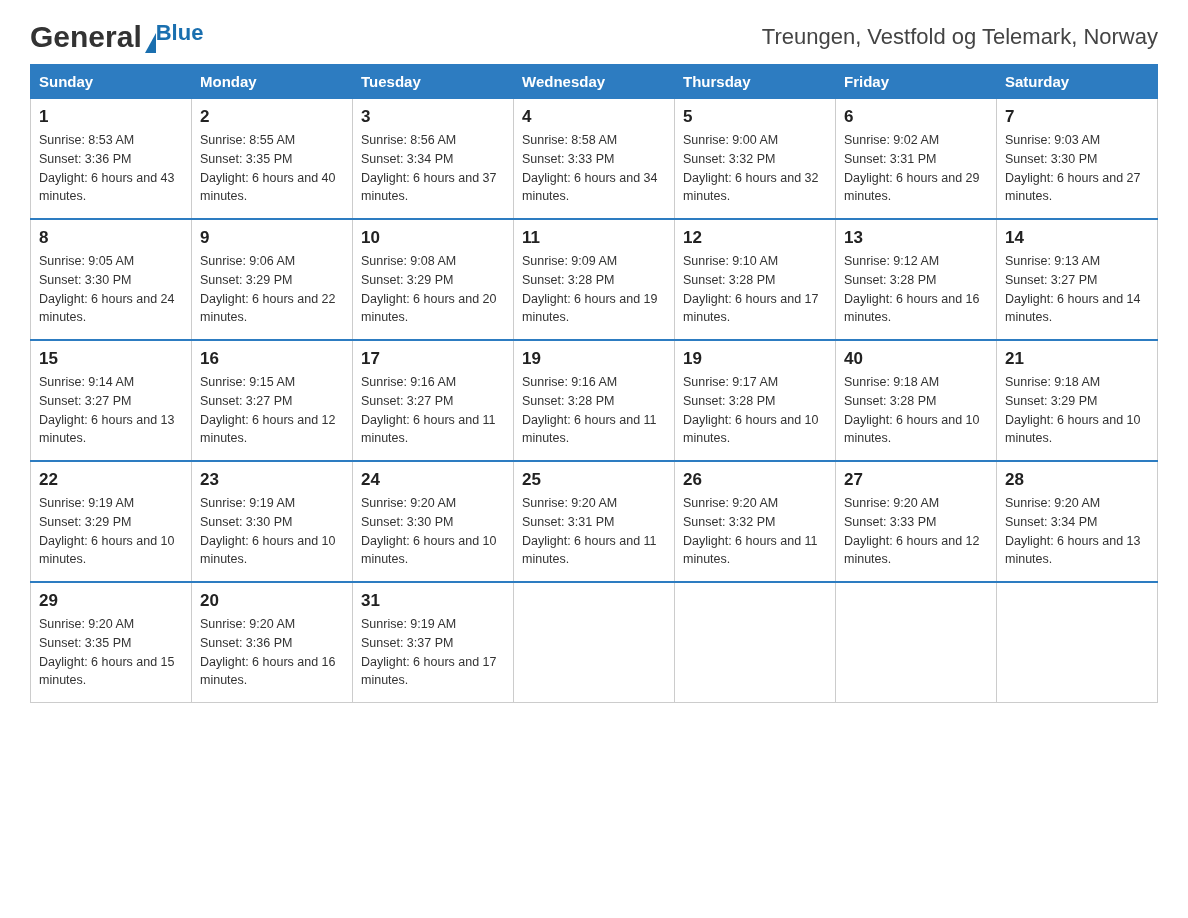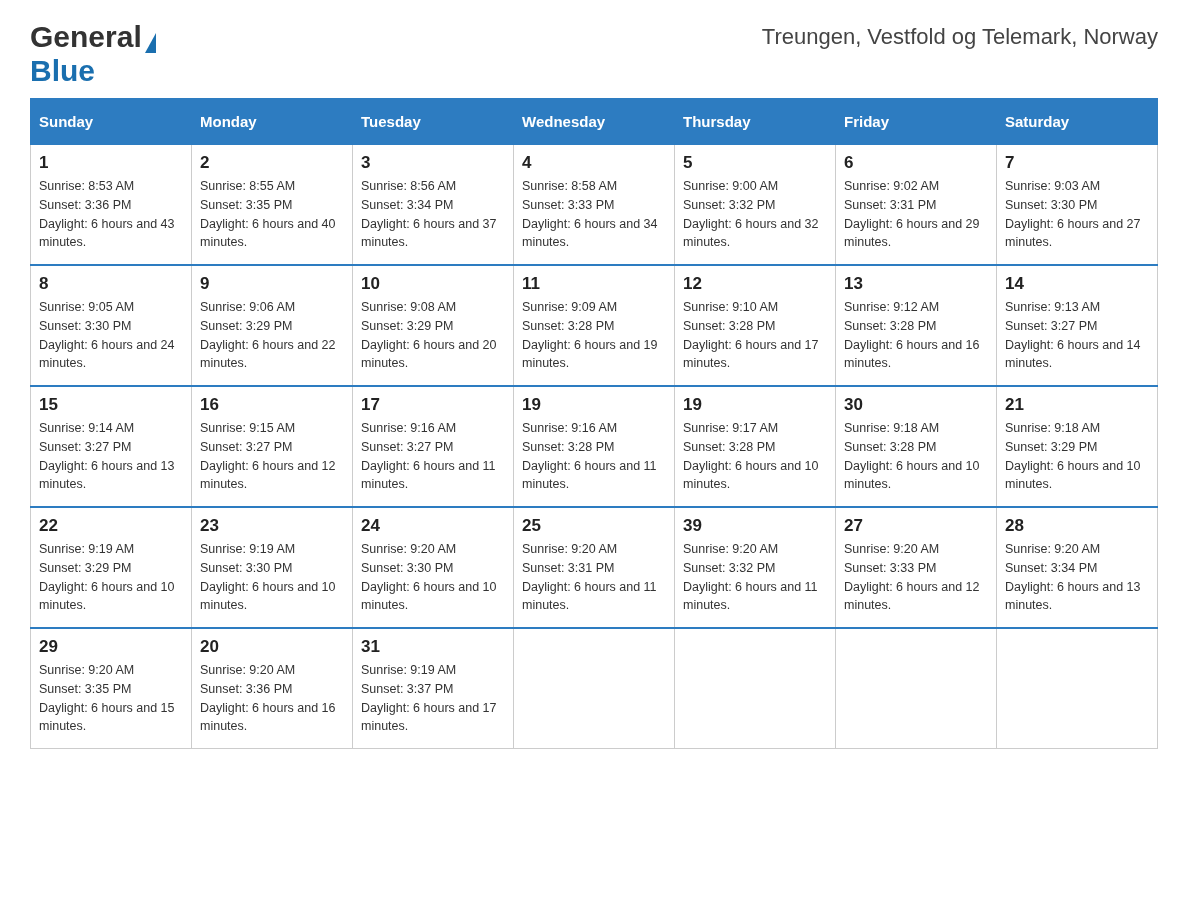--- a/index.html
+++ b/index.html
@@ -11,21 +11,21 @@
       min-height: 918px;
     }
     .header-row {
       display: flex;
       align-items: flex-start;
       justify-content: space-between;
       margin-bottom: 10px;
     }
     .logo {
       display: flex;
-      flex-direction: column;
+      flex-direction: row;
       align-items: flex-start;
       text-align: center;
     }
     .title-section {
       text-align: right;
     }
     .month-title {
       font-size: 52px;
       font-weight: bold;
       color: #222;
@@ -40,21 +40,21 @@
     .calendar-table {
       width: 100%;
       border-collapse: collapse;
       margin-top: 10px;
     }
     .calendar-table th {
       background-color: #2d7cc1;
       color: #fff;
       font-size: 15px;
       font-weight: bold;
-      padding: 14px 8px;
+      padding: 8px 8px;
       text-align: left;
       border: 1px solid #2d7cc1;
     }
     .calendar-table td {
       vertical-align: top;
       padding: 8px 8px 12px 8px;
       font-size: 13px;
       color: #333;
       border: 1px solid #ccc;
       width: 14.28%;
@@ -84,21 +84,21 @@
   </style>
 </head>
 <body>
 
 <div class="header-row">
   <div class="logo">
     <div>
       <span style="font-size:30px;font-weight:bold;color:#333;">General</span><span style="display:inline-block;width:0;height:0;border-left:11px solid transparent;border-bottom:20px solid #1a6faf;margin-left:3px;vertical-align:middle;"></span>
     </div>
     <div>
-      <span style="font-size:30px;font-weight:bold;color:#1a6faf;">Blue</span>
+      <span style="font-size:22px;font-weight:bold;color:#1a6faf;">Blue</span>
     </div>
   </div>
   <div class="title-section">
     <div class="location-title">Treungen, Vestfold og Telemark, Norway</div>
   </div>
 </div>
 
 <table class="calendar-table">
   <thead>
     <tr>
@@ -187,21 +187,21 @@
         </td>
         <td>
           <span class="day-number">19</span>
           <div class="day-info">Sunrise: 9:16 AM<br>Sunset: 3:28 PM<br>Daylight: 6 hours and 11 minutes.</div>
         </td>
         <td>
           <span class="day-number">19</span>
           <div class="day-info">Sunrise: 9:17 AM<br>Sunset: 3:28 PM<br>Daylight: 6 hours and 10 minutes.</div>
         </td>
         <td>
-          <span class="day-number">30</span>
+          <span class="day-number">40</span>
           <div class="day-info">Sunrise: 9:18 AM<br>Sunset: 3:28 PM<br>Daylight: 6 hours and 10 minutes.</div>
         </td>
         <td>
           <span class="day-number">21</span>
           <div class="day-info">Sunrise: 9:18 AM<br>Sunset: 3:29 PM<br>Daylight: 6 hours and 10 minutes.</div>
         </td>
       </tr>
       <tr class="row-separator">
         <td>
           <span class="day-number">22</span>
@@ -213,21 +213,21 @@
         </td>
         <td>
           <span class="day-number">24</span>
           <div class="day-info">Sunrise: 9:20 AM<br>Sunset: 3:30 PM<br>Daylight: 6 hours and 10 minutes.</div>
         </td>
         <td>
           <span class="day-number">25</span>
           <div class="day-info">Sunrise: 9:20 AM<br>Sunset: 3:31 PM<br>Daylight: 6 hours and 11 minutes.</div>
         </td>
         <td>
-          <span class="day-number">39</span>
+          <span class="day-number">26</span>
           <div class="day-info">Sunrise: 9:20 AM<br>Sunset: 3:32 PM<br>Daylight: 6 hours and 11 minutes.</div>
         </td>
         <td>
           <span class="day-number">27</span>
           <div class="day-info">Sunrise: 9:20 AM<br>Sunset: 3:33 PM<br>Daylight: 6 hours and 12 minutes.</div>
         </td>
         <td>
           <span class="day-number">28</span>
           <div class="day-info">Sunrise: 9:20 AM<br>Sunset: 3:34 PM<br>Daylight: 6 hours and 13 minutes.</div>
         </td>

